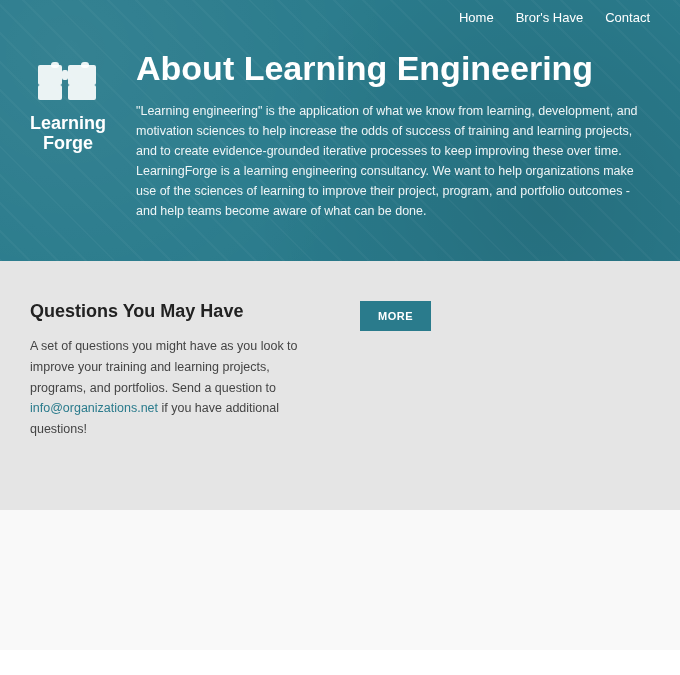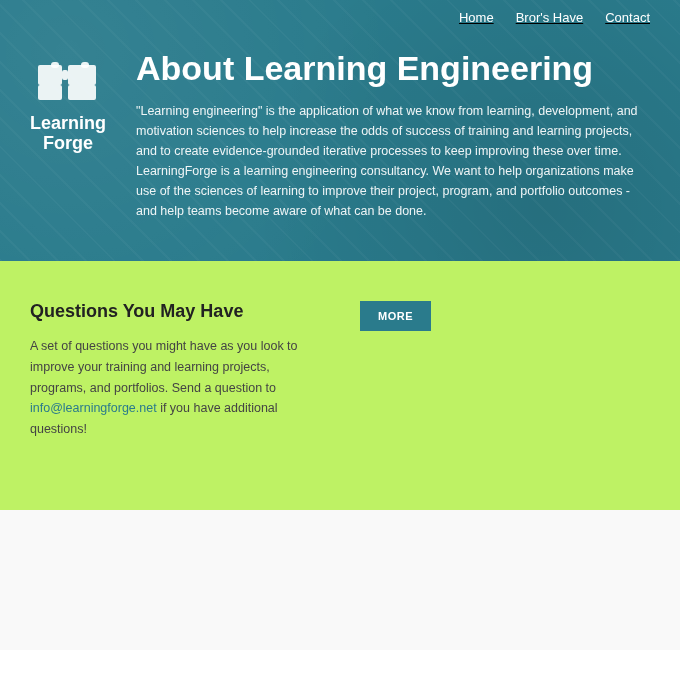--- a/index.html
+++ b/index.html
@@ -7,21 +7,20 @@
 
     
     nav {
       position: absolute;
       top: 0; left: 0; right: 0;
       display: flex;
       justify-content: flex-end;
       align-items: center;
       padding: 10px 30px;
       z-index: 10;
-      text-decoration: underline;
     }
     nav a {
       color: #fff;
       text-decoration: none;
       font-size: 13px;
       margin-left: 22px;
     }
     nav a.active { font-weight: bold; }
     nav .dropdown-icon { font-size: 10px; margin-left: 2px; }
 
@@ -86,21 +85,21 @@
       line-height: 1.1;
     }
     .hero-content p {
       color: rgba(255,255,255,0.92);
       font-size: 12.5px;
       line-height: 1.6;
     }
 
     
     .main-content {
-      background: #bef264;
+      background: #e5e5e5;
       padding: 40px 30px 50px 30px;
       display: flex;
       gap: 40px;
       justify-content: center;
     }
     .card {
       flex: 1;
       max-width: 300px;
     }
     .card h2 {
@@ -175,21 +174,21 @@
     <h1>About Learning Engineering</h1>
     <p>"Learning engineering" is the application of what we know from learning, development, and motivation sciences to help increase the odds of success of training and learning projects, and to create evidence-grounded iterative processes to keep improving these over time. LearningForge is a learning engineering consultancy. We want to help organizations make use of the sciences of learning to improve their project, program, and portfolio outcomes - and help teams become aware of what can be done.</p>
   </div>
 </section>
 
 <section class="main-content">
 
   <div class="card">
     <h2>Questions You May Have</h2>
     <p>
-      <span>A set of questions you might have as you look to improve your training and learning projects, programs, and portfolios.  Send a question to </span><a href="mailto:info@learningforge.net">info@learningforge.net</a><span> if you have additional questions!</span>
+      <span>A set of questions you might have as you look to improve your training and learning projects, programs, and portfolios.  Send a question to </span><a href="mailto:info@learningforge.net">info@organizations.net</a><span> if you have additional questions!</span>
     </p>
   </div>
 
   <div class="card">
     <button class="card-btn">MORE</button>
   </div>
 </section>
 
 <div class="empty-area"></div>
 

